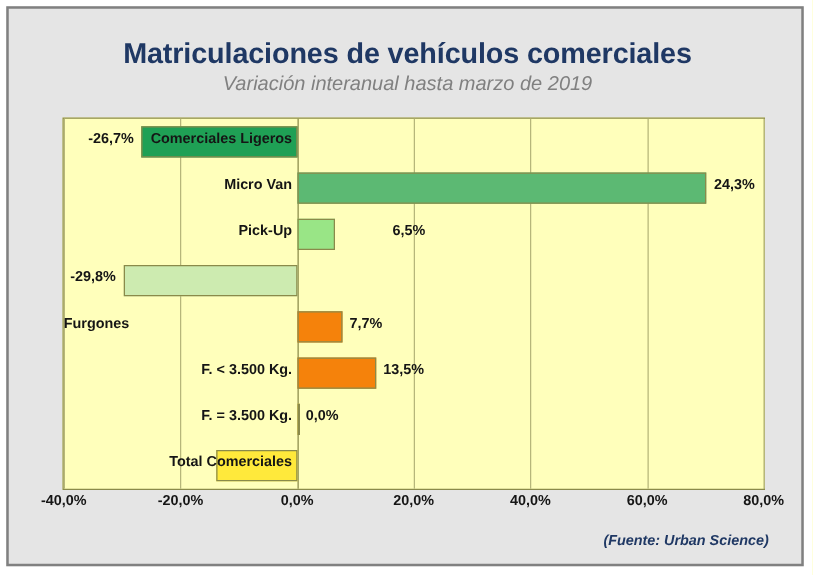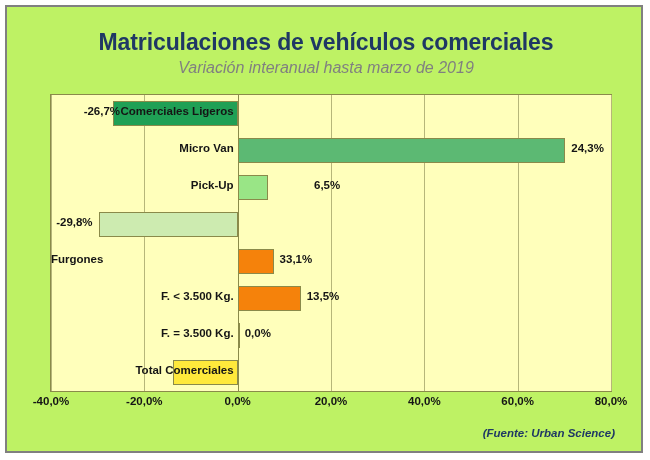--- a/index.html
+++ b/index.html
@@ -13,21 +13,21 @@
     font-family: "Liberation Sans", sans-serif;
     overflow: hidden;
   }
   #figure {
     position: absolute;
     left: 5px;
     top: 5px;
     width: 638px;
     height: 448px;
     border: 2px solid #808080;
-    background: #bef264;
+    background: #e5e5e5;
     box-sizing: border-box;
   }
   #chart-title {
     position: absolute;
     left: 0;
     top: 22px;
     width: 638px;
     text-align: center;
     font-size: 23px;
     font-weight: bold;
@@ -136,40 +136,40 @@
   <div class="gridline" style="left: 0px;"></div>
       <div class="gridline" style="left: 93.3333px;"></div>
       <div class="zeroline" style="left: 186.667px;"></div>
       <div class="gridline" style="left: 280px;"></div>
       <div class="gridline" style="left: 373.333px;"></div>
       <div class="gridline" style="left: 466.667px;"></div>
       <div class="gridline" style="left: 560px;"></div>
       <div class="row" style="top: 0px; height: 37px;">
         <div class="bar" style="left: 62.0667px; width: 124.6px; background: rgb(31, 160, 85);"></div>
         <div class="cat-label" style="left: 0px; width: 182.667px; text-align: right;">Comerciales Ligeros</div>
-        <div class="val-label" style="left: 0px; width: 56.0667px; text-align: right; margin-left: 13px;">-26,7%</div>
+        <div class="val-label" style="left: 0px; width: 56.0667px; text-align: right;">-26,7%</div>
       </div>
       <div class="row" style="top: 37px; height: 37px;">
         <div class="bar" style="left: 186.667px; width: 327.6px; background: rgb(92, 185, 115);"></div>
         <div class="cat-label" style="left: 0px; width: 182.667px; text-align: right;">Micro Van</div>
         <div class="val-label" style="left: 520.267px;">24,3%</div>
       </div>
       <div class="row" style="top: 74px; height: 37px;">
         <div class="bar" style="left: 186.667px; width: 30.3333px; background: rgb(153, 229, 134);"></div>
         <div class="cat-label" style="left: 0px; width: 182.667px; text-align: right;">Pick-Up</div>
         <div class="val-label" style="left: 223px; padding-left: 40px;">6,5%</div>
       </div>
       <div class="row" style="top: 111px; height: 37px;">
         <div class="bar" style="left: 47.6px; width: 139.067px; background: rgb(205, 235, 176);"></div>
         <div class="val-label" style="left: 0px; width: 41.6px; text-align: right;">-29,8%</div>
       </div>
       <div class="row" style="top: 148px; height: 37px;">
         <div class="bar" style="left: 186.667px; width: 35.9333px; background: rgb(245, 130, 11);"></div>
         <div class="cat-label" style="left: 0px; width: 182.667px; text-align: left;">Furgones</div>
-        <div class="val-label" style="left: 228.6px;">33,1%</div>
+        <div class="val-label" style="left: 228.6px;">7,7%</div>
       </div>
       <div class="row" style="top: 185px; height: 37px;">
         <div class="bar" style="left: 186.667px; width: 63px; background: rgb(245, 130, 11);"></div>
         <div class="cat-label" style="left: 0px; width: 182.667px; text-align: right;">F. &lt; 3.500 Kg.</div>
         <div class="val-label" style="left: 255.667px;">13,5%</div>
       </div>
       <div class="row" style="top: 222px; height: 37px;">
         <div class="bar" style="left: 186.667px; width: 1px; background: rgb(255, 226, 77);"></div>
         <div class="cat-label" style="left: 0px; width: 182.667px; text-align: right;">F. = 3.500 Kg.</div>
         <div class="val-label" style="left: 193.667px;">0,0%</div>

